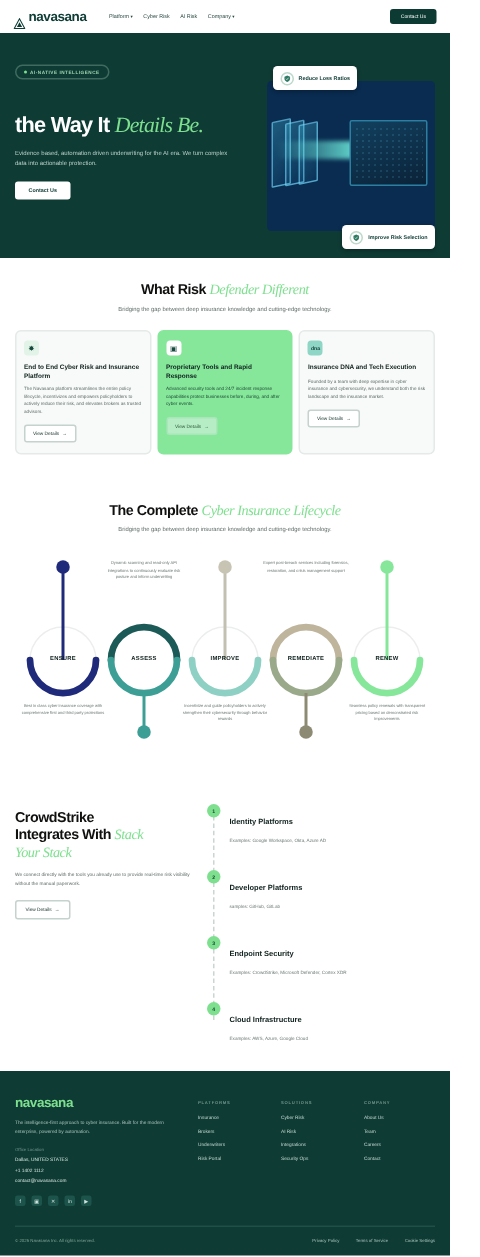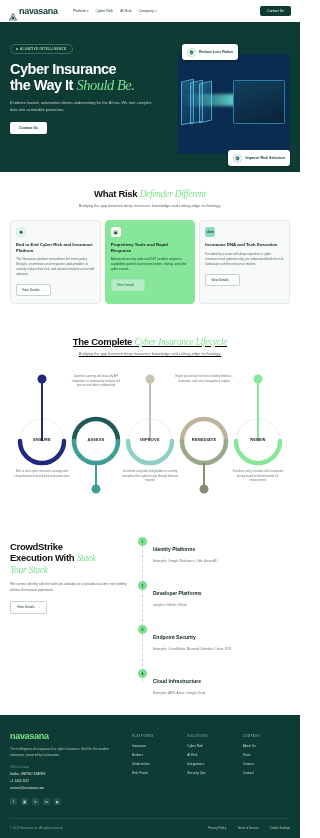--- a/index.html
+++ b/index.html
@@ -158,21 +158,21 @@
   }
   .card.green .card-body { color:#1c4a33; }
   .card-btn {
     margin-top:6px; display:inline-flex; align-items:center; gap:2px;
     border:0.5px solid #c6d2ce; background:#fff; color:#16332c;
     font-size:3.2px; padding:3px 5px; border-radius:2px; cursor:pointer;
   }
   .card.green .card-btn { border-color:#a9e6ba; background:#b6edc4; color:#2a5a3c; }
 
   
-  .lifecycle { padding-bottom:22px;text-decoration:underline; }
+  .lifecycle { padding-bottom:22px; }
   .lc-wrap { position:relative; height:130px; margin-top:10px; }
   .lc-svg { position:absolute; left:0; top:0; }
   .lc-label {
     position:absolute; font-size:3.9px; font-weight:700;
     color:#10211e; letter-spacing:0.2px; text-align:center;
     transform:translateX(-50%); white-space:nowrap;
   }
   .lc-note {
     position:absolute; font-size:2.7px; color:#6b7a76;
     line-height:1.6; text-align:center; width:58px;
@@ -276,22 +276,22 @@
     </div>
     <button class="nav-cta">Contact Us</button>
   </div>
 
   <div class="hero">
     <div class="badge">
       <span class="badge-dot"></span>
       <span class="badge-text">AI-NATIVE INTELLIGENCE</span>
     </div>
     <div class="hero-title">
-      <span>Cyber Insurance</span><br>
-      <span>the Way It </span><span class="accent">Should Be.</span>
+      <br>
+      <span>the Way It </span><span class="accent">Details Be.</span>
     </div>
     <div class="hero-sub">Evidence based, automation driven underwriting for the AI era. We turn complex data into actionable protection.</div>
     <button class="hero-btn">Contact Us</button>
 
     <div class="hero-visual">
       <div class="hero-img">
         <div class="pane p1"></div>
         <div class="pane p2"></div>
         <div class="pane p3"></div>
         <div class="beam"></div>
@@ -412,21 +412,21 @@
       <div class="lc-note" style="left:140px; top:103px;">Incentivize and guide policyholders to actively strengthen their cybersecurity through behavior rewards</div>
       <div class="lc-note" style="left:194px; top:8px;">Expert post-breach services including forensics, restoration, and crisis management support</div>
       <div class="lc-note" style="left:248px; top:103px;">Seamless policy renewals with transparent pricing based on demonstrated risk improvements</div>
     </div>
   </div>
 
   <div class="integrate">
     <div class="int-left">
       <div class="int-title">
         <span>CrowdStrike</span><br>
-        <span>Execution With </span><span class="accent">Stack</span><br>
+        <span>Integrates With </span><span class="accent">Stack</span><br>
         <span class="accent">Your Stack</span>
       </div>
       <div class="int-sub">We connect directly with the tools you already use to provide real-time risk visibility without the manual paperwork.</div>
       <button class="int-btn">
         <span>View Details</span>
         <span>→</span>
       </button>
     </div>
 
     <div class="int-right">

